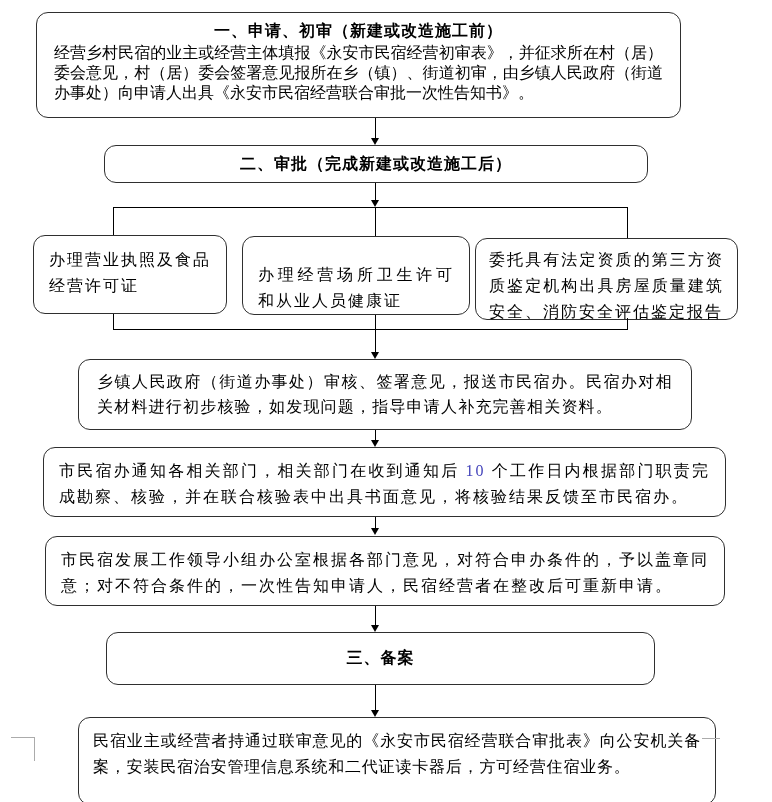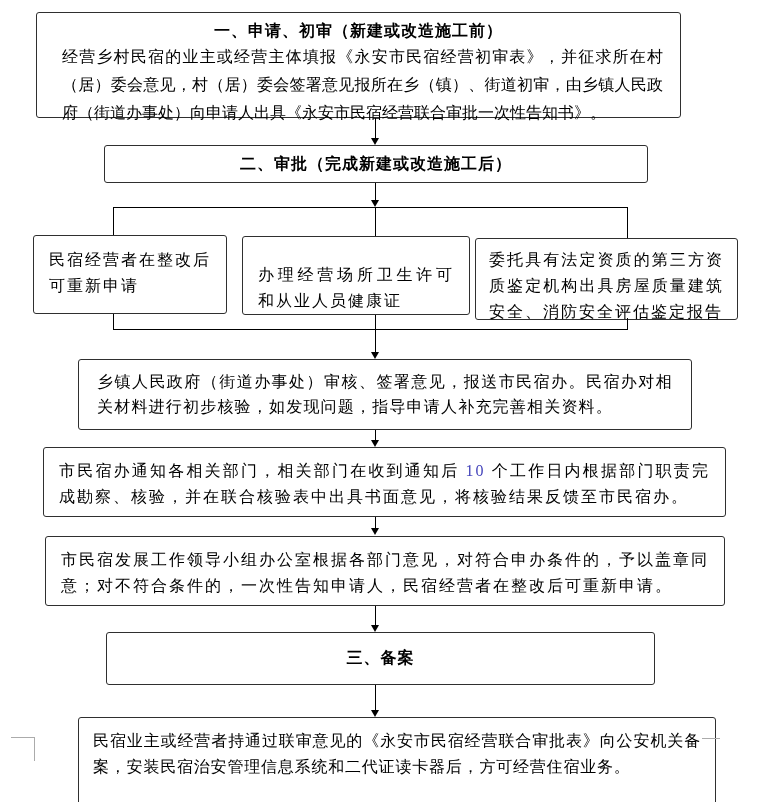--- a/index.html
+++ b/index.html
@@ -15,21 +15,21 @@
     width:772px;height:802px;
     background:var(--bg);
     font-family:"Liberation Serif","DejaVu Serif",serif;
     color:#000;
     overflow:hidden;
   }
   .box{
     position:absolute;
     box-sizing:border-box;
     border:1.6px solid var(--border);
-    border-radius:3px;
+    border-radius:12px;
     background:#fff;
     font-size:16px;
   }
   .box .title{
     font-weight:bold;
     text-align:center;
   }
   .center-box{
     display:flex;align-items:center;justify-content:center;
   }
@@ -44,21 +44,21 @@
   .arr{
     position:absolute;width:0;height:0;
     border-left:4px solid transparent;
     border-right:4px solid transparent;
     border-top:7px solid var(--line);
   }
   .hl-num{color:var(--highlight);}
   
   #b1{left:36px;top:12px;width:645px;height:106px;padding:6px 17px 0 17px;}
   #b1 .title{line-height:24px;letter-spacing:1px;}
-  #b1 .para{line-height:28px;letter-spacing:0;margin-left:8px;}
+  #b1 .para{line-height:20px;letter-spacing:0;}
   #b2{left:104px;top:145px;width:544px;height:38px;font-weight:bold;letter-spacing:1px;}
   #bl{left:33px;top:235px;width:194px;height:79px;padding:11px 15px 0 15px;line-height:26px;letter-spacing:2px;}
   #bm{left:242px;top:236px;width:228px;height:79px;padding:25px 15px 0 15px;line-height:26px;letter-spacing:2px;}
   #br{left:475px;top:238px;width:263px;height:82px;padding:8px 13px 0 13px;line-height:26px;letter-spacing:2px;}
   #b4{left:78px;top:359px;width:614px;height:71px;padding:9px 18px 0 18px;line-height:25px;letter-spacing:1.2px;}
   #b5{left:43px;top:447px;width:683px;height:70px;padding:10px 15px 0 15px;line-height:26px;letter-spacing:2px;}
   #b6{left:45px;top:536px;width:680px;height:70px;padding:10px 15px 12px 15px;line-height:26px;letter-spacing:2px;}
   #b7{left:106px;top:632px;width:549px;height:53px;font-weight:bold;letter-spacing:1px;}
   #b8{left:78px;top:717px;width:638px;height:88px;padding:10px 14px 0 14px;line-height:26px;letter-spacing:0.8px;}
 </style>
@@ -80,21 +80,21 @@
   </div>
 
   <div class="vline" style="left:375px;top:183px;height:17px;"></div>
   <div class="arr" style="left:371px;top:200px;"></div>
   <div class="hline" style="left:113px;top:207px;width:515px;"></div>
   <div class="vline" style="left:113px;top:207px;height:29px;"></div>
   <div class="vline" style="left:375px;top:207px;height:29px;"></div>
   <div class="vline" style="left:627px;top:207px;height:31px;"></div>
 
   <div class="box para" id="bl">
-    <span>民宿经营者在整改后可重新申请</span>
+    <span>办理营业执照及食品经营许可证</span>
   </div>
   <div class="box para" id="bm">
     <span>办理经营场所卫生许可和从业人员健康证</span>
   </div>
   <div class="box para" id="br">
     <span>委托具有法定资质的第三方资质鉴定机构出具房屋质量建筑安全、消防安全评估鉴定报告</span>
   </div>
 
   <div class="vline" style="left:113px;top:314px;height:16px;"></div>
   <div class="vline" style="left:375px;top:315px;height:15px;"></div>

